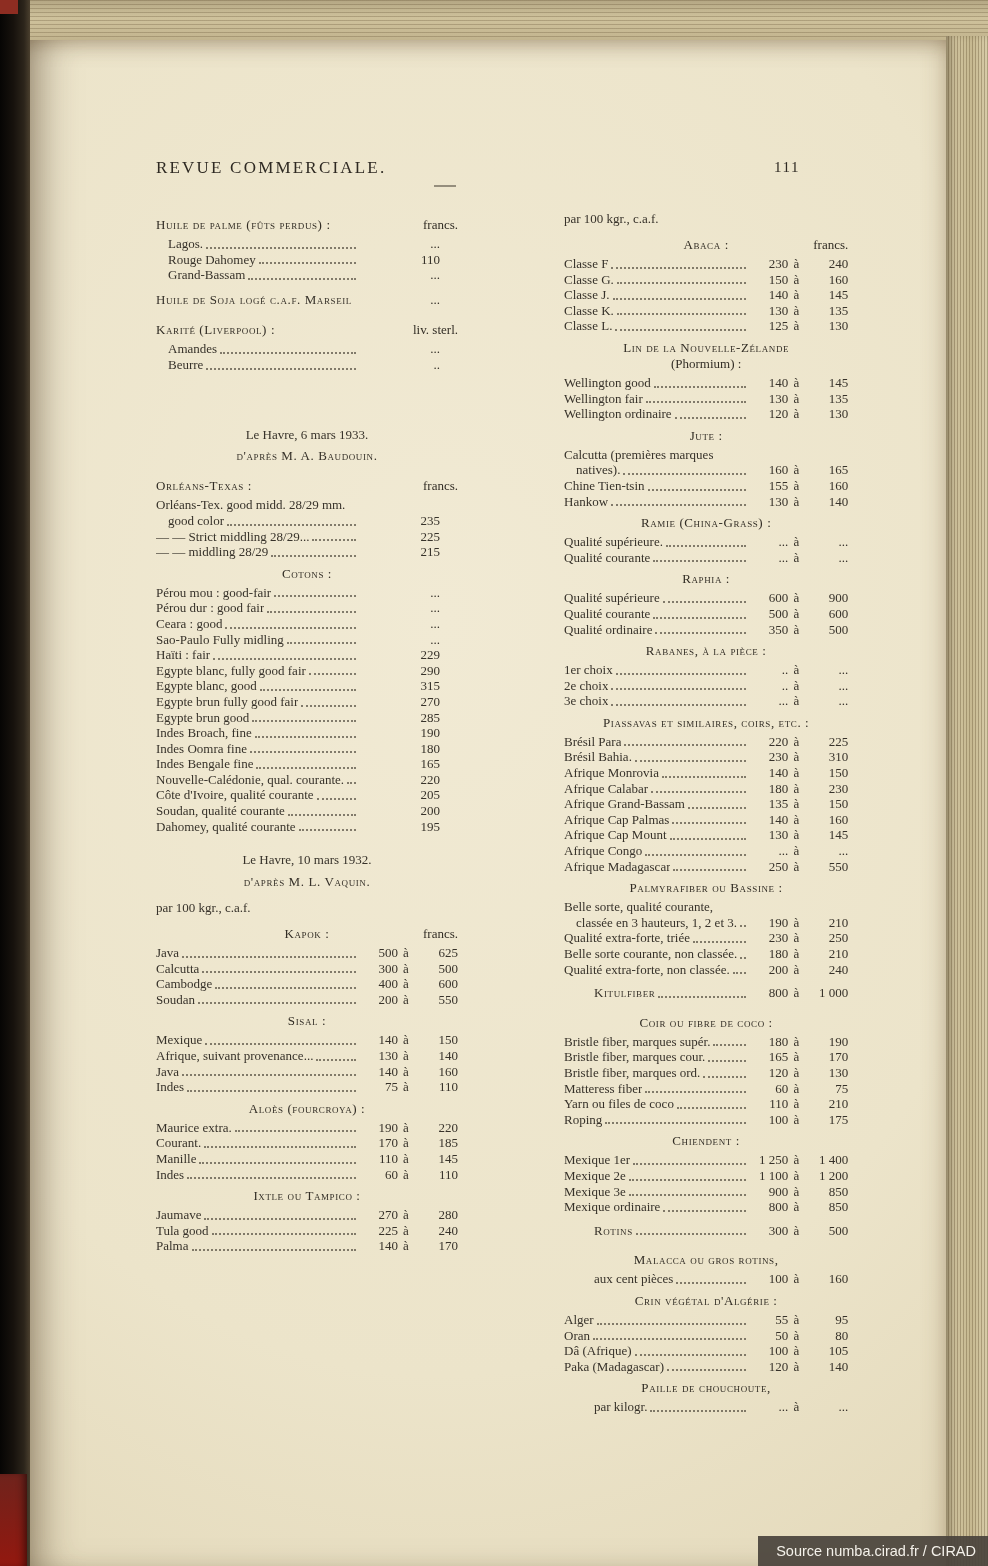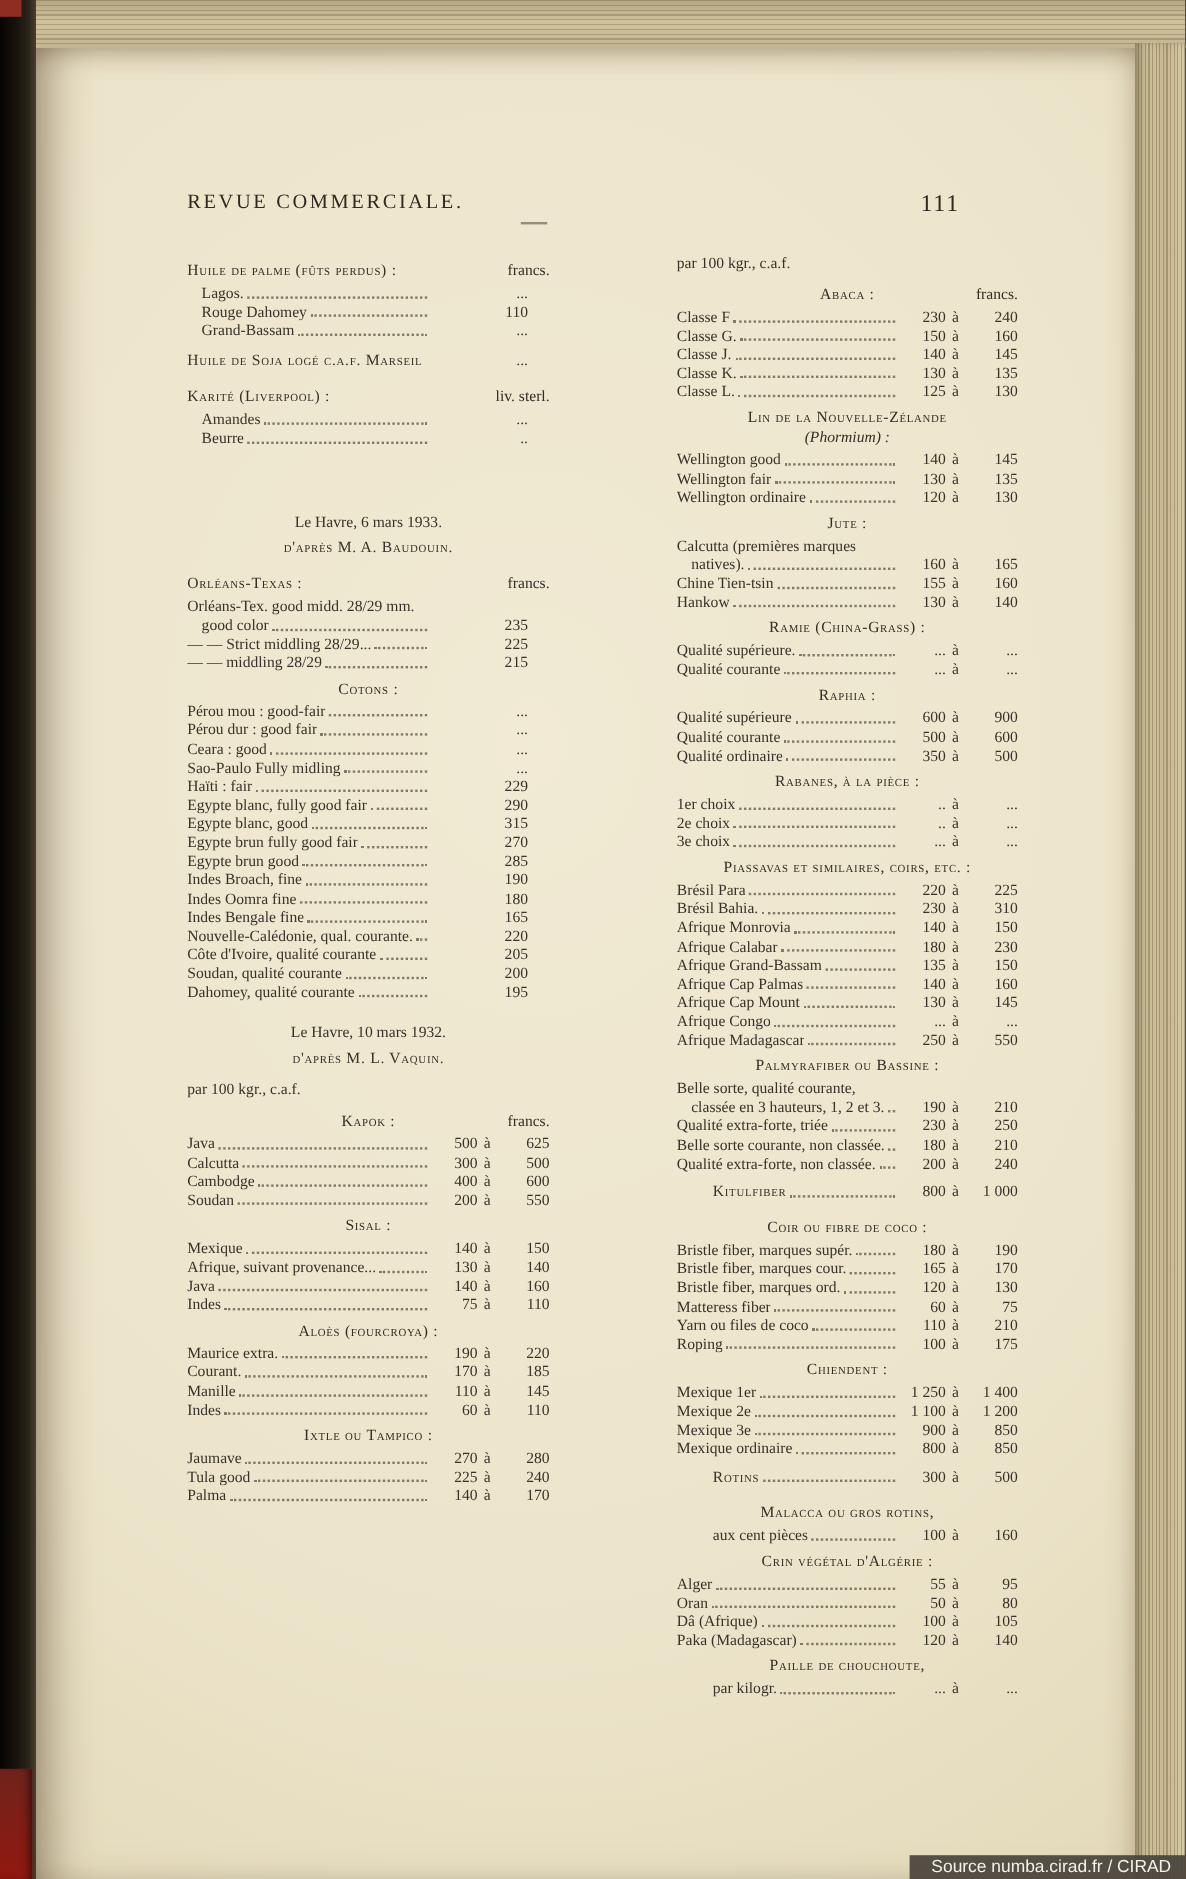--- a/index.html
+++ b/index.html
@@ -47,21 +47,21 @@
   }
   .content { position:absolute; left:126px; top:118px; width:652px; }
 
   .page-header { position:relative; }
   .page-title {
     display:block; text-align:left; padding-right:34px;
     font-size:17px; letter-spacing:2.2px; color:#2e2922;
   }
   .page-number {
     position:absolute; right:8px; top:1px;
-    font-size:20px; letter-spacing:1.5px; color:#2e2922;
+    font-size:15px; letter-spacing:1.5px; color:#2e2922;
   }
   .title-rule { width:22px; height:2px; background:#4d463a; opacity:.55; margin:7px auto 0; margin-right:352px; }
 
   .columns { display:flex; margin-top:24px; align-items:flex-start;gap:37px; }
   .col { font-size:13px; }
   .col.left { width:302px; }
   .divider { width:1px; align-self:stretch; background:#544c3d; opacity:.85; margin:2px 13px 0 19px; }
   .col.right { width:317px; }
 
   
@@ -79,30 +79,30 @@
   .row.ind2 { padding-left:30px; }
 
   .caps { font-variant:small-caps; letter-spacing:.6px; }
 
   
   .cat { position:relative; line-height:16px; margin:6px 0 3px; color:#322d25; }
   .cat-left { display:flex; justify-content:space-between; }
   .cat-center { text-align:center; }
   .cat-center .cat-unit { position:absolute; right:0; top:0; }
   .cat-unit { font-variant:normal; letter-spacing:0; }
-  .cat-sub { font-style:italic; line-height:16px; }
+  .cat-sub { line-height:16px; }
 
   .unit-line { text-align:left; line-height:16px; }
   .center-block { text-align:center; line-height:16.4px; }
   .sec-title { text-align:center; font-weight:bold; font-size:16.5px; line-height:20.5px; color:#2c2720; margin:2px 0; }
   .gap { width:100%; }
 
   
   .footer-bar {
-    position:absolute; right:0; bottom:0; height:20px;
+    position:absolute; right:0; bottom:0; height:30px;
     background:rgba(74,68,60,.93); color:#f4f1ea;
     font-family:"Liberation Sans","DejaVu Sans",sans-serif; font-size:14.5px;
     display:flex; align-items:center; padding:0 12px 0 18px;
   }
 </style>
 </head>
 <body>
 
 <div class="scan">
   <div class="edge-top"></div>

